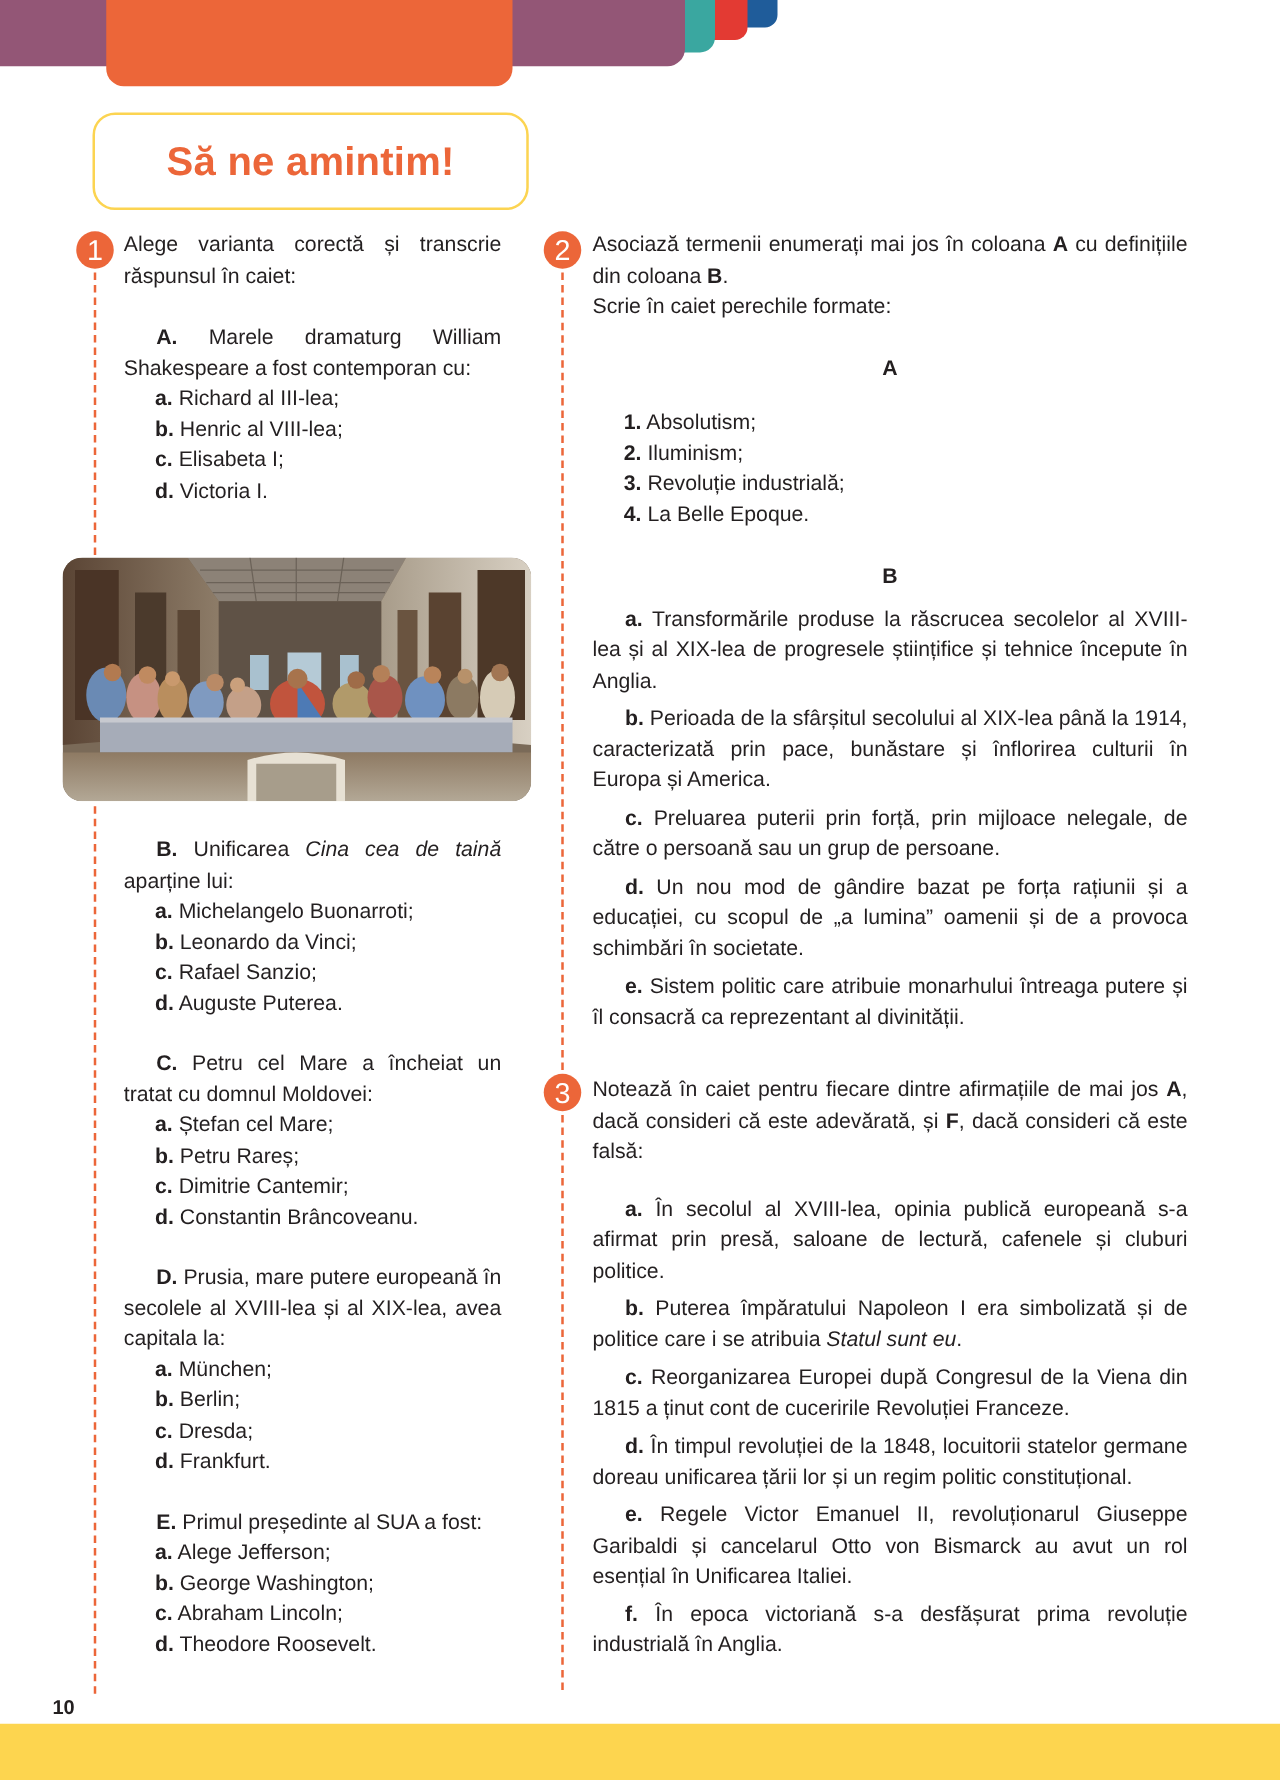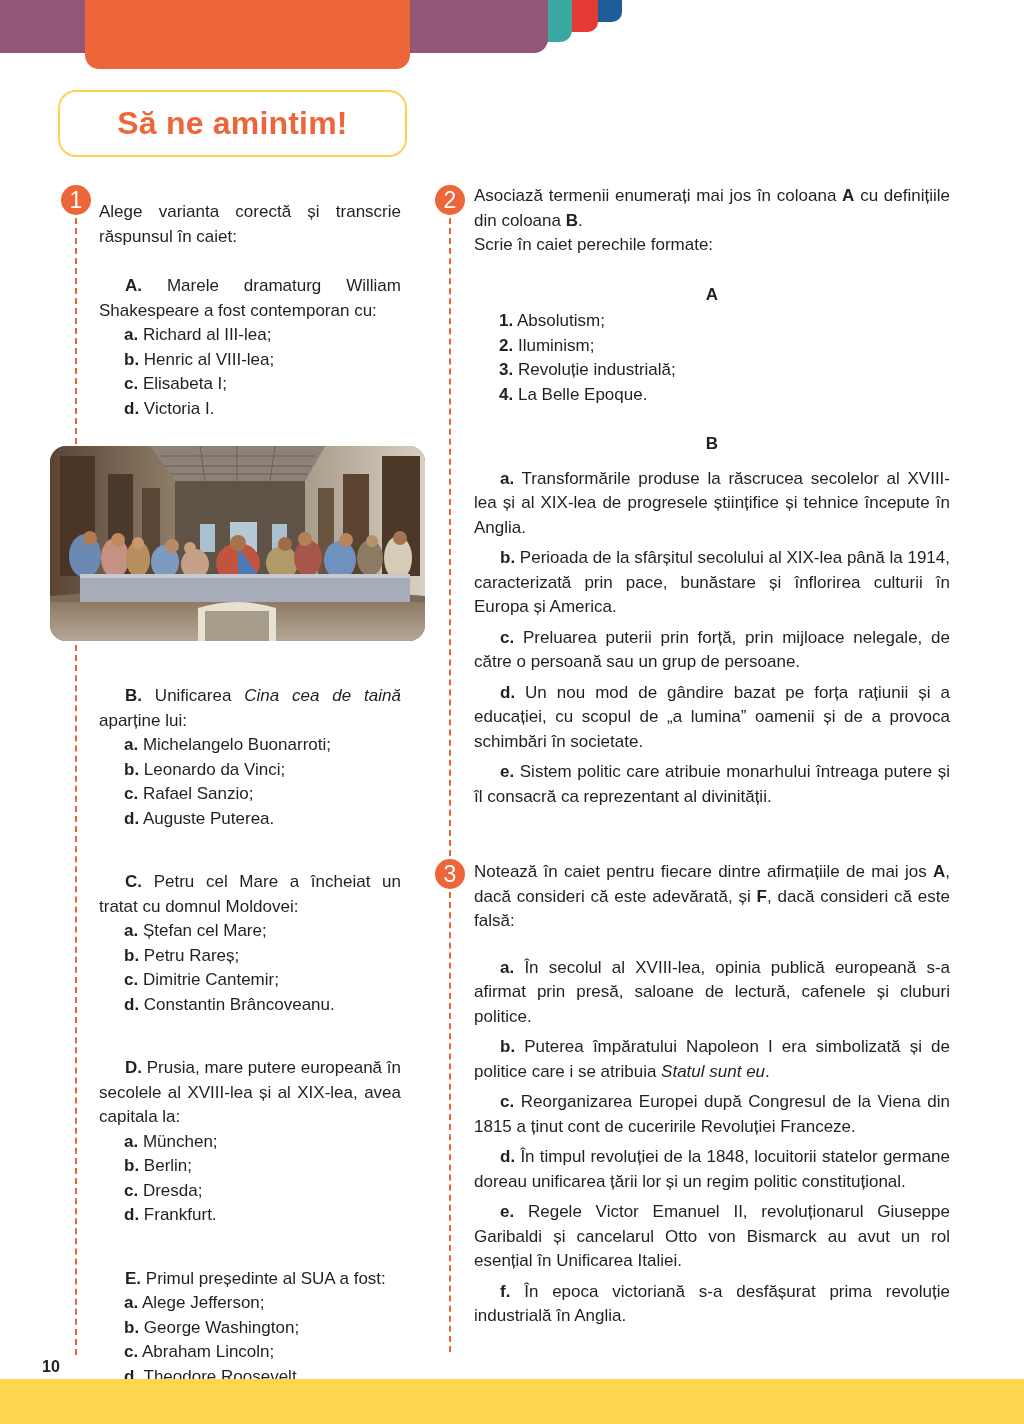--- a/index.html
+++ b/index.html
@@ -8,21 +8,21 @@
 
   
   .tab { position: absolute; top: 0; }
   .tab-blue { left: 560px; width: 62px; height: 22px; background: #1f5c9a; border-radius: 0 0 10px 0; }
   .tab-red { left: 540px; width: 58px; height: 32px; background: #e33a33; border-radius: 0 0 10px 0; }
   .tab-teal { left: 520px; width: 52px; height: 42px; background: #3aa7a0; border-radius: 0 0 12px 0; }
   .tab-purple { left: 0; width: 548px; height: 53px; background: #935676; border-radius: 0 0 14px 0; }
   .tab-orange { left: 85px; width: 325px; height: 69px; background: #ec6639; border-radius: 0 0 14px 14px; }
 
   .title-box {
-    position: absolute; left: 58px; top: 90px; width: 349px; height: 67px;
+    position: absolute; left: 74px; top: 90px; width: 349px; height: 78px;
     border: 2px solid #fcd451; border-radius: 18px; background: #fff;
     display: flex; align-items: center; justify-content: center;
   }
   .title-box h1 { font-size: 32px; font-weight: bold; color: #ec6639; letter-spacing: 0.2px; }
 
   .col { position: absolute; font-size: 17px; line-height: 24.5px; }
   .col-left { left: 99px; top: 184px; width: 302px; }
   .col-right { left: 474px; top: 184px; width: 476px; }
 
   .badge {
@@ -31,21 +31,21 @@
     text-align: center;
   }
   .dash {
     position: absolute; width: 0; border-left: 2px dashed #ec6639;
   }
 
   .p { text-align: justify; }
   .indent { text-indent: 26px; }
   .opt { padding-left: 25px; }
   b, .b { font-weight: bold; }
-  .q-block { margin-top: 39px; }
+  .q-block { margin-top: 24px; }
   .center-h { text-align: center; font-weight: bold; }
   .def { text-align: justify; text-indent: 26px; margin-bottom: 6px; }
 
   .painting {
     position: absolute; left: 50px; top: 446px; width: 375px; height: 195px;
     border-radius: 16px; overflow: hidden;
   }
 
   .page-num { position: absolute; left: 42px; top: 1358px; font-size: 16px; font-weight: bold; }
   .footer-band { position: absolute; left: 0; top: 1379px; width: 1024px; height: 45px; background: #fdd54f; }
@@ -66,21 +66,21 @@
 <div class="badge" style="left:61px; top:185px;">1</div>
 <div class="dash" style="left:75px; top:218px; height:226px;"></div>
 <div class="dash" style="left:75px; top:645px; height:710px;"></div>
 
 <div class="badge" style="left:435px; top:185px;">2</div>
 <div class="dash" style="left:449px; top:218px; height:638px;"></div>
 <div class="badge" style="left:435px; top:859px;">3</div>
 <div class="dash" style="left:449px; top:892px; height:460px;"></div>
 
 <div class="col col-left">
-  <div class="p" style="text-align:justify; text-align-last:left;margin-top:16px;">Alege varianta corectă și transcrie răspunsul în caiet:</div>
+  <div class="p" style="text-align:justify; text-align-last:left;">Alege varianta corectă și transcrie răspunsul în caiet:</div>
 
   <div class="q-block" style="margin-top:25px;">
     <div class="p indent"><b>A.</b> <span>Marele dramaturg William Shakespeare a fost contemporan cu:</span></div>
     <div class="opt"><b>a.</b> <span>Richard al III-lea;</span></div>
     <div class="opt"><b>b.</b> <span>Henric al VIII-lea;</span></div>
     <div class="opt"><b>c.</b> <span>Elisabeta I;</span></div>
     <div class="opt"><b>d.</b> <span>Victoria I.</span></div>
   </div>
 
   <div class="q-block" style="margin-top:263px;">
@@ -198,21 +198,21 @@
   </svg>
 </div>
 
 <div class="col col-right">
   <div class="p" style="text-align:justify; text-align-last:left;">
     <span>Asociază termenii enumerați mai jos în coloana </span><b>A</b><span> cu definițiile din coloana </span><b>B</b><span>.</span>
   </div>
   <div>Scrie în caiet perechile formate:</div>
 
   <div class="center-h" style="margin-top:25px;">A</div>
-  <div style="margin-top:2px;">
+  <div style="margin-top:19px;">
     <div class="opt"><b>1.</b> <span>Absolutism;</span></div>
     <div class="opt"><b>2.</b> <span>Iluminism;</span></div>
     <div class="opt"><b>3.</b> <span>Revoluție industrială;</span></div>
     <div class="opt"><b>4.</b> <span>La Belle Epoque.</span></div>
   </div>
 
   <div class="center-h" style="margin-top:25px;">B</div>
   <div style="margin-top:10px;">
     <div class="def"><b>a.</b> <span>Transformările produse la răscrucea secolelor al XVIII-lea și al XIX-lea de progresele științifice și tehnice începute în Anglia.</span></div>
     <div class="def"><b>b.</b> <span>Perioada de la sfârșitul secolului al XIX-lea până la 1914, caracterizată prin pace, bunăstare și înflorirea culturii în Europa și America.</span></div>

